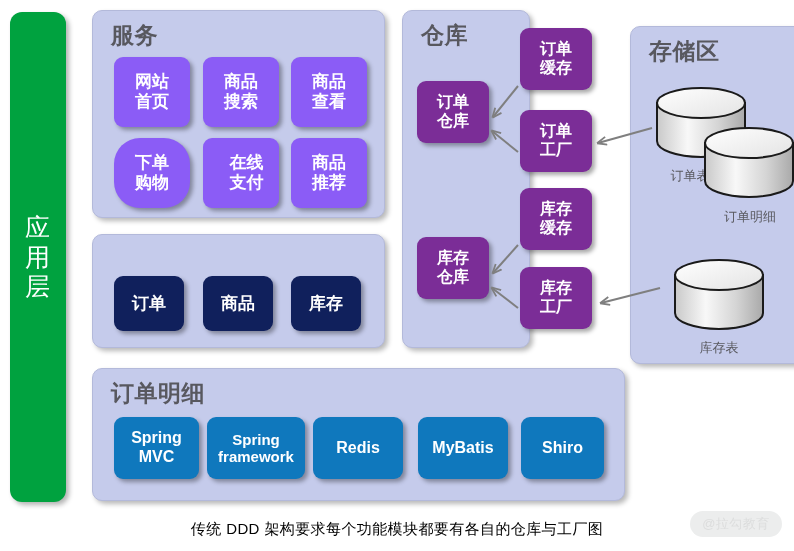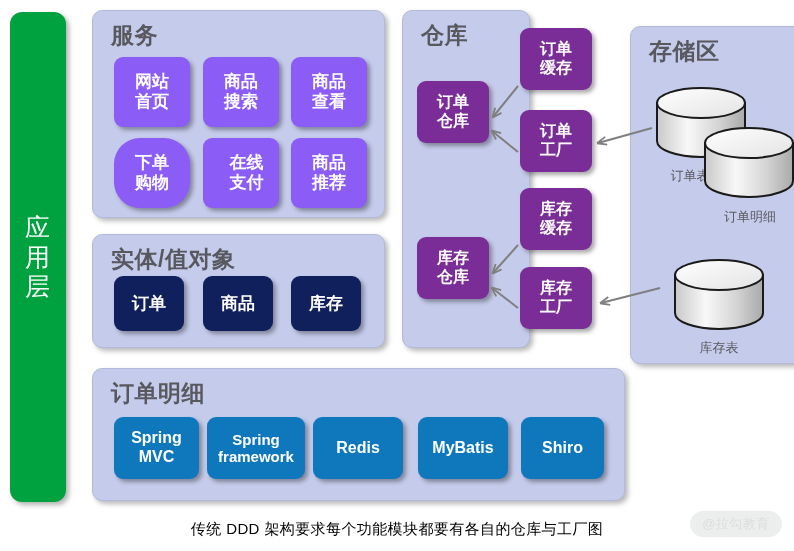--- a/index.html
+++ b/index.html
@@ -165,21 +165,20 @@
   </div>
   <div class="node red" style="left:198px; top:127px; width:76px; height:70px;">
     <div>
       <span>商品</span>
       <span>推荐</span>
     </div>
   </div>
 </div>
 
 <div class="panel" style="left:92px; top:234px; width:293px; height:114px;">
-  <div class="panel-title">实体/值对象</div>
 
   <div class="node navy" style="left:21px; top:41px; width:70px; height:55px;">
     <div>
         <span>订单</span>
       </div>
   </div>
   <div class="node navy" style="left:110px; top:41px; width:70px; height:55px;">
     <div>
         <span>商品</span>
       </div>

